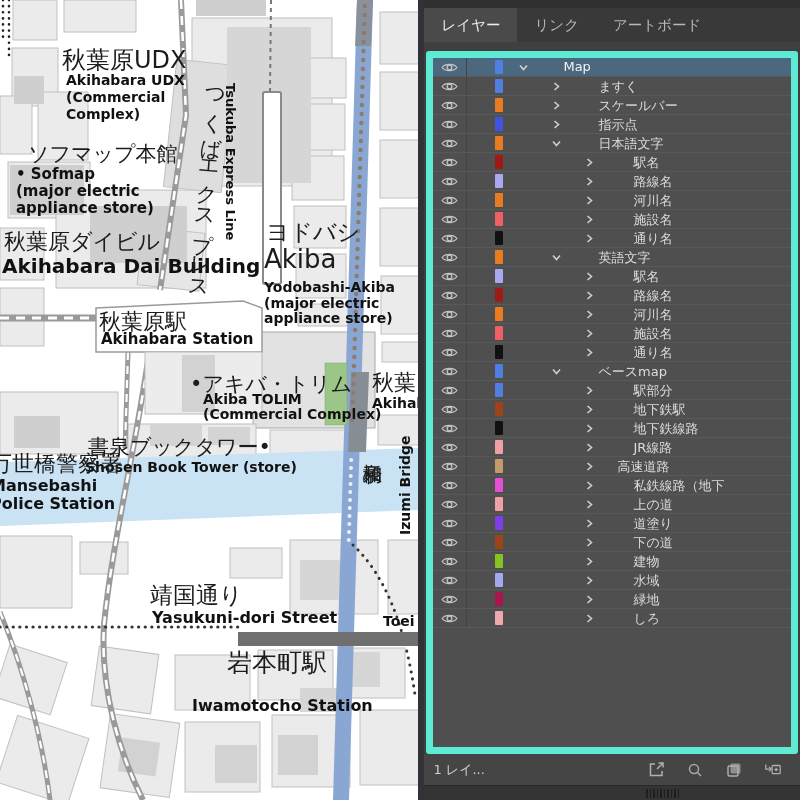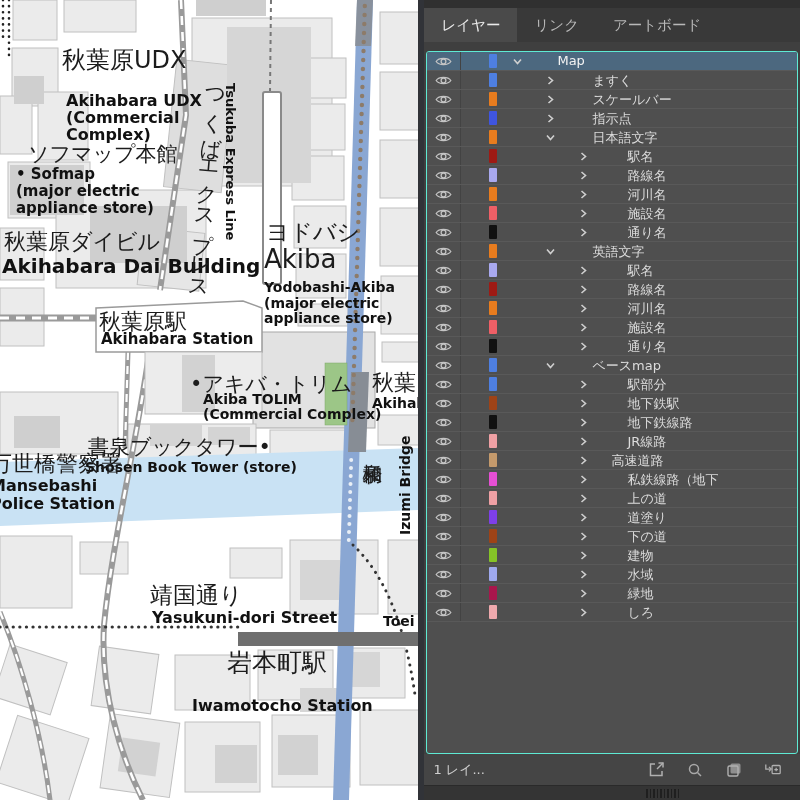--- a/index.html
+++ b/index.html
@@ -18,21 +18,21 @@
 
   
   #panel { position:relative; width:383px; height:800px; background:#3f3f3f;
            border-left:6px solid #313338; color:#dedede; }
   #tabbar { position:relative; height:42px; background:#303030; }
   #tabstrip { position:absolute; left:0; right:0; top:8px; height:34px; background:#393939; display:flex; }
   .tab { padding:0 17px; display:flex; align-items:center; font-size:14.5px; color:#b8b8b8; cursor:default; }
   .tab.active { background:#4a4a4a; color:#ebebeb; }
 
   #rows { position:absolute; left:2px; right:2px; top:51px; height:703px;
-          background:#4f4f4f; border:1px solid #5eead4; border-radius:3px; overflow:hidden; }
+          background:#4f4f4f; border:7px solid #5eead4; border-radius:3px; overflow:hidden; }
   .lrow { position:relative; height:19px; border-bottom:1px solid #595959; }
   .lrow.selected { background:#4c687f; }
   .eye-cell { position:absolute; left:0; top:0; width:34px; height:18px;
               border-right:1px solid #434343; display:flex; align-items:center; justify-content:center; }
   .color-bar { position:absolute; left:62px; top:2px; width:8px; height:14px; border-radius:1px; }
   .chev { position:absolute; top:4px; width:11px; height:11px; }
   .chev svg { display:block; }
   .lname { position:absolute; top:1px; font-size:13px; color:#dcdcdc; }
   .lrow.selected .lname { color:#f2f2f2; }
 
@@ -219,21 +219,21 @@
       <g>
         <polygon points="96,308 243,301 262,308 262,352 96,352" fill="#ffffff" stroke="#9a9a9a" stroke-width="1.5"></polygon>
         <rect x="145" y="352" width="117" height="62" fill="#ececec" stroke="#bbbbbb"></rect>
         <rect x="182" y="355" width="33" height="57" fill="#d2d2d2"></rect>
       </g>
 
       <rect x="325" y="363" width="22" height="62" fill="#9cc687" stroke="#7da868" stroke-width="0.5"></rect>
     </svg>
     <div id="map-labels">
         <div class="map-label ja" style="left: 62px; top: 48px; font-size: 24px;">秋葉原UDX</div>
-        <div class="map-label en" style="left: 66px; top: 92px; font-size: 16px; line-height: 17px;">
+        <div class="map-label en" style="left: 66px; top: 72px; font-size: 14px; line-height: 17px;">
           <div>Akihabara UDX</div>
           <div>(Commercial</div>
           <div>Complex)</div>
         </div>
         <div class="map-label ja" style="left: 28px; top: 143px; font-size: 21px;">ソフマップ本館</div>
         <div class="map-label en" style="left: 16px; top: 166px; font-size: 15px; line-height: 17px;">
           <div>• Sofmap</div>
           <div>(major electric</div>
           <div>appliance store)</div>
         </div>

